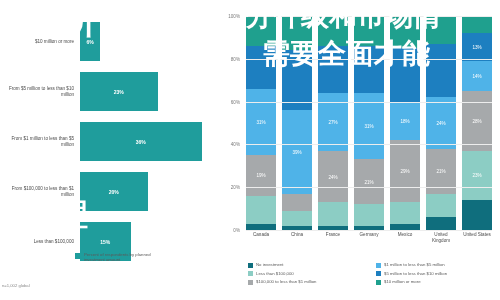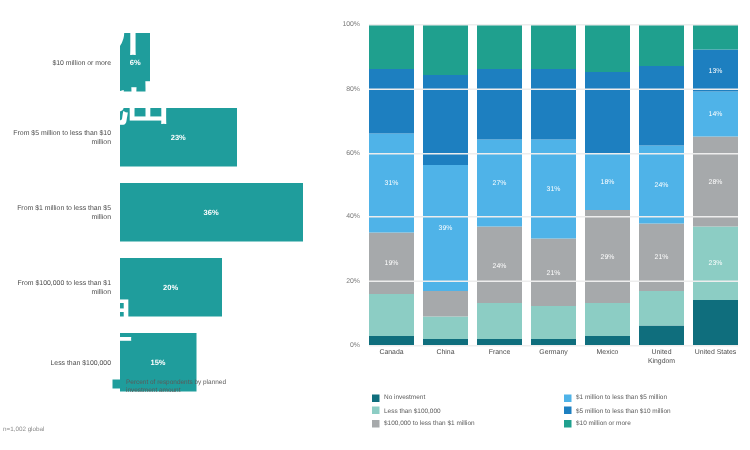--- a/index.html
+++ b/index.html
@@ -253,16 +253,17 @@
         </div>
         <div class="lg">
           <span class="sw" style="background: rgb(31, 160, 142);"></span>
           <span class="tx">$10 million or more</span>
         </div>
       </div>
   </div>
 
   <div id="overlay">
       <div class="ov" style="left: 62px; top: 4px; font-size: 34px; line-height: 34px;">所</div>
-      <div class="ov" style="left: 55px; top: 55px; font-size: 30px; line-height: 30px;">他出</div>
       <div class="ov" style="left: 58px; top: 200px; font-size: 30px; line-height: 30px;">理</div>
+      <div class="ov" style="left: 245px; top: 2px; font-size: 28px; line-height: 28px;">分什级和市场情</div>
+      <div class="ov" style="left: 262px; top: 40px; font-size: 28px; line-height: 28px;">需要全面才能</div>
     </div>
 </div>
 
 </body></html>

